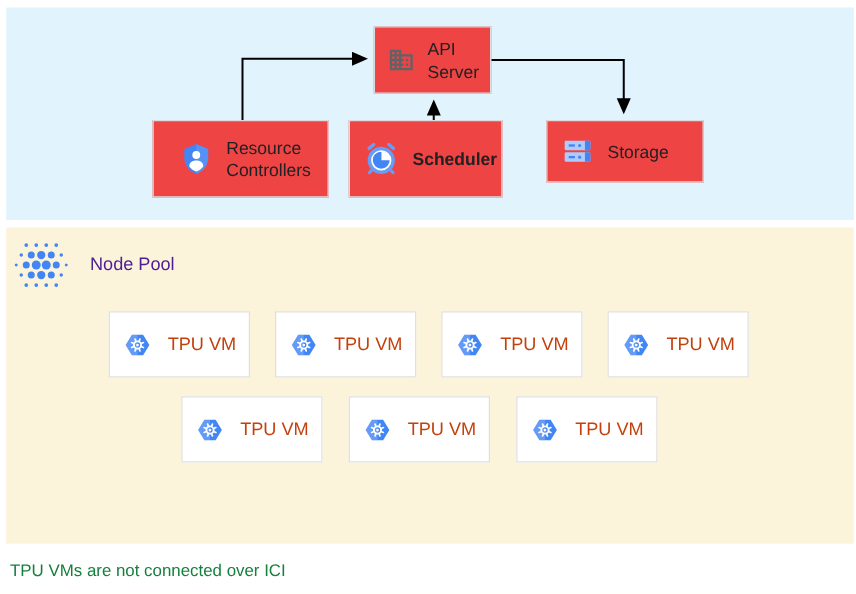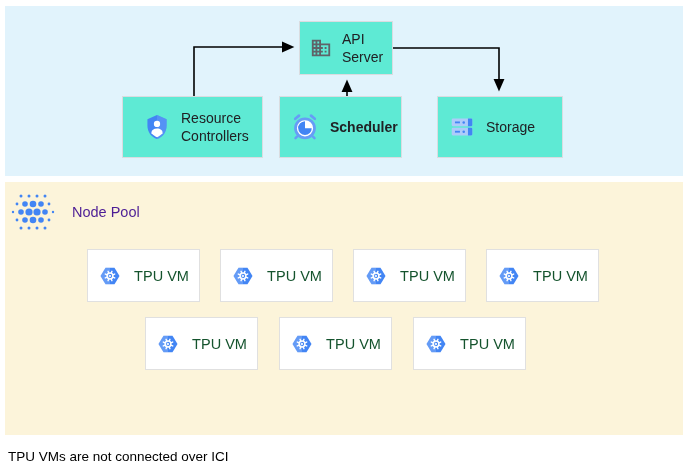--- a/index.html
+++ b/index.html
@@ -7,38 +7,38 @@
   body { font-family:"Liberation Sans", sans-serif; color:#202124; }
   .canvas { position:relative; width:685px; height:475px; background:#ffffff; overflow:hidden; }
 
   .region { position:absolute; left:5px; width:678px; }
   .region.control-plane { top:6px; height:170px; background:#e1f3fc; }
   .region.node-pool { top:182px; height:253px; background:#fcf4da; }
 
   .region-label { position:absolute; font-size:14.5px; line-height:1.35; color:#202124; }
   .cp-label { left:14px; top:18px; width:96px; text-align:center; }
 
-  .node-box { position:absolute; background:#5eead4; border:1px solid #dadce0;
+  .node-box { position:absolute; background:#ef4444; border:1px solid #dadce0;
               display:flex; align-items:center; gap:10px; padding:0 10px; }
   .node-box .lbl { font-size:14px; line-height:1.32; color:#202124; }
 
   .box-api      { left:299px; top:21px;  width:94px;  height:54px; }
   .box-rc       { left:122px; top:96px;  width:141px; height:62px;padding-left:20px; }
   .box-sched    { left:279px; top:96px;  width:123px; height:62px;font-weight:bold; }
-  .box-storage  { left:437px; top:96px;  width:126px; height:62px; }
+  .box-storage  { left:437px; top:96px;  width:126px; height:50px; }
 
   .tpu-box { position:absolute; width:113px; height:53px; background:#ffffff;
              border:1px solid #e0e0e0; display:flex; align-items:center;
              justify-content:center; gap:12px; }
-  .tpu-box .lbl { font-size:14.5px; color:#14532d; }
+  .tpu-box .lbl { font-size:14.5px; color:#c2410c; }
 
   .np-header { position:absolute; left:10px; top:189px; display:flex; align-items:center; gap:16px; }
   .np-header .lbl { font-size:14.5px; color:#4c1d95; }
 
-  .caption { position:absolute; left:8px; top:449px; font-size:13.5px; color:#000000; }
+  .caption { position:absolute; left:8px; top:449px; font-size:13.5px; color:#15803d; }
 
   svg.edges { position:absolute; left:0; top:0; pointer-events:none; }
   .icon { flex:0 0 auto; display:block; }
 </style>
 </head>
 <body>
 
 <div class="canvas">
 
   <div class="region control-plane"></div>

